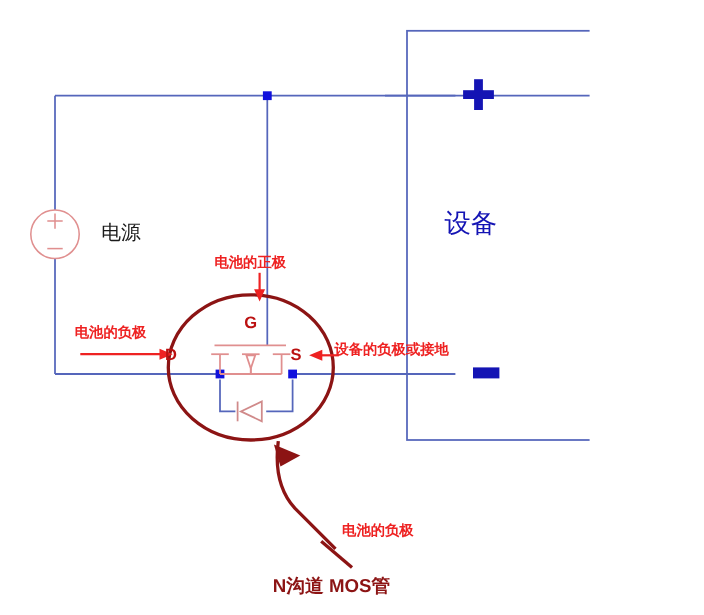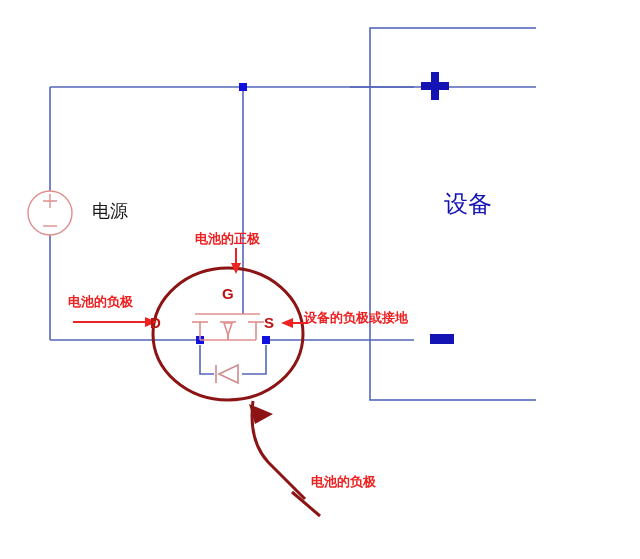--- a/index.html
+++ b/index.html
@@ -149,30 +149,31 @@
       <rect x="421" y="82" width="28" height="8"></rect>
       <rect x="431" y="72" width="8" height="28"></rect>
 
       <rect x="430" y="334" width="24" height="10"></rect>
     </g>
 
   </svg>
 
   <div class="lbl lbl-black" style="left:92px; top:202px;">电源</div>
 
-  <div class="lbl lbl-blue" style="left:444px; top:192px;">设备</div>
+  <div class="lbl lbl-blue" style="left:404px; top:192px;">设备</div>
 
   <div class="lbl lbl-red" style="left:195px; top:232px;">电池的正极</div>
 
   <div class="lbl lbl-red" style="left:68px; top:295px;">电池的负极</div>
 
   <div class="lbl lbl-red" style="left:304px; top:311px;">设备的负极或接地</div>
 
   <div class="lbl lbl-red" style="left:311px; top:475px;">电池的负极</div>
 
   <div class="lbl lbl-term" style="left:222px; top:286px;">G</div>
 
   <div class="lbl lbl-term" style="left:150px; top:315px;">D</div>
 
   <div class="lbl lbl-term" style="left:264px; top:315px;">S</div>
 
+  <div class="lbl lbl-title" style="left:248px; top:524px;">N沟道 MOS管</div>
 
 </div>
 
 </body></html>

